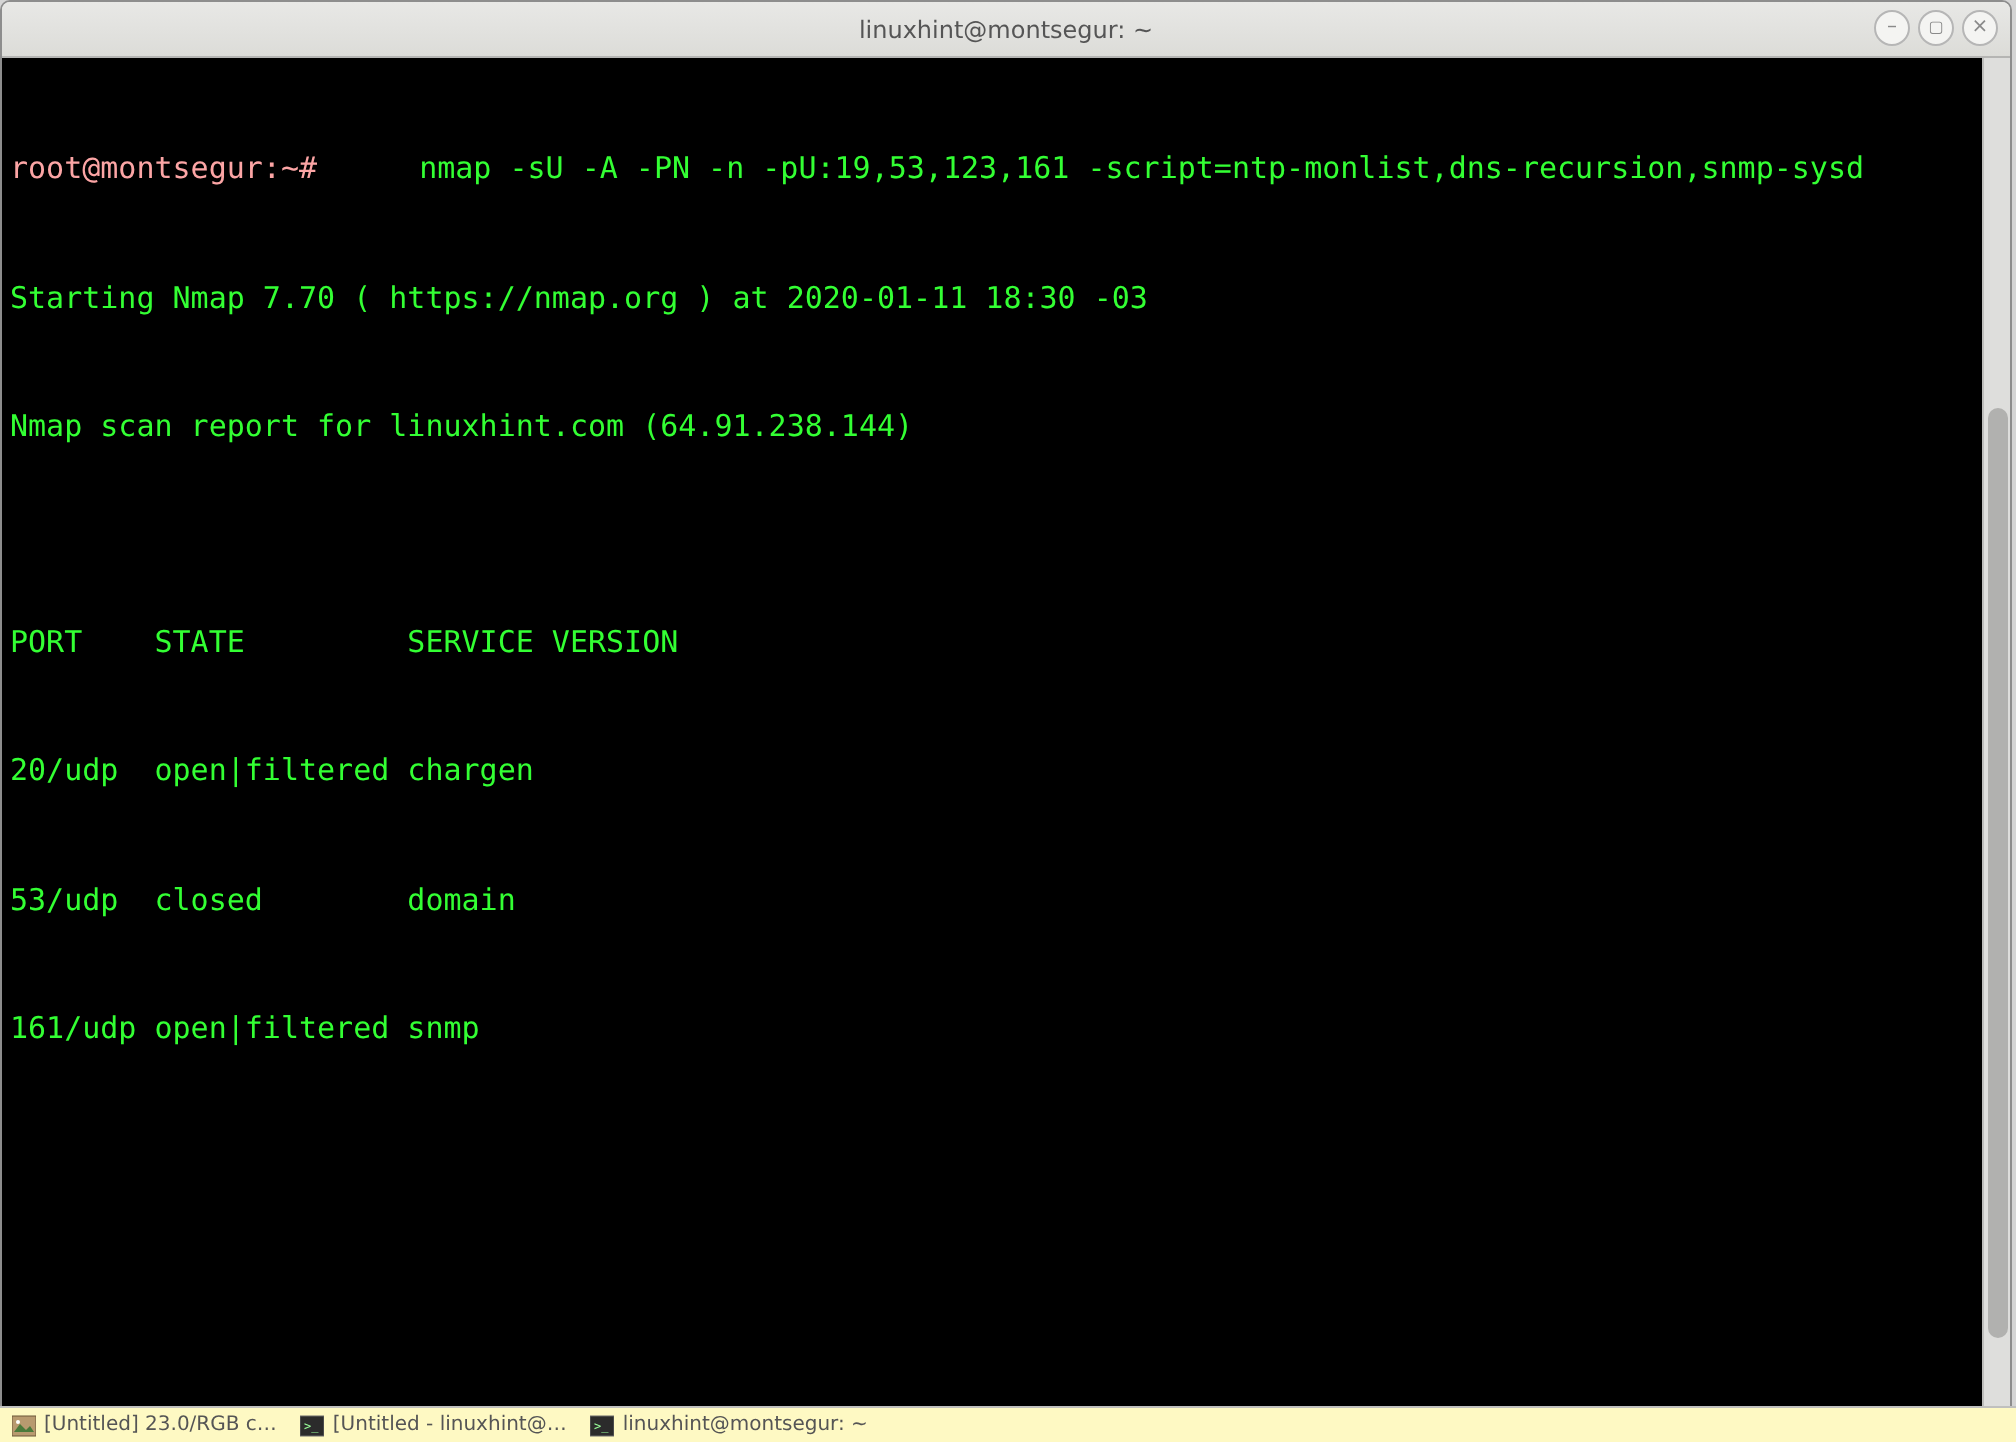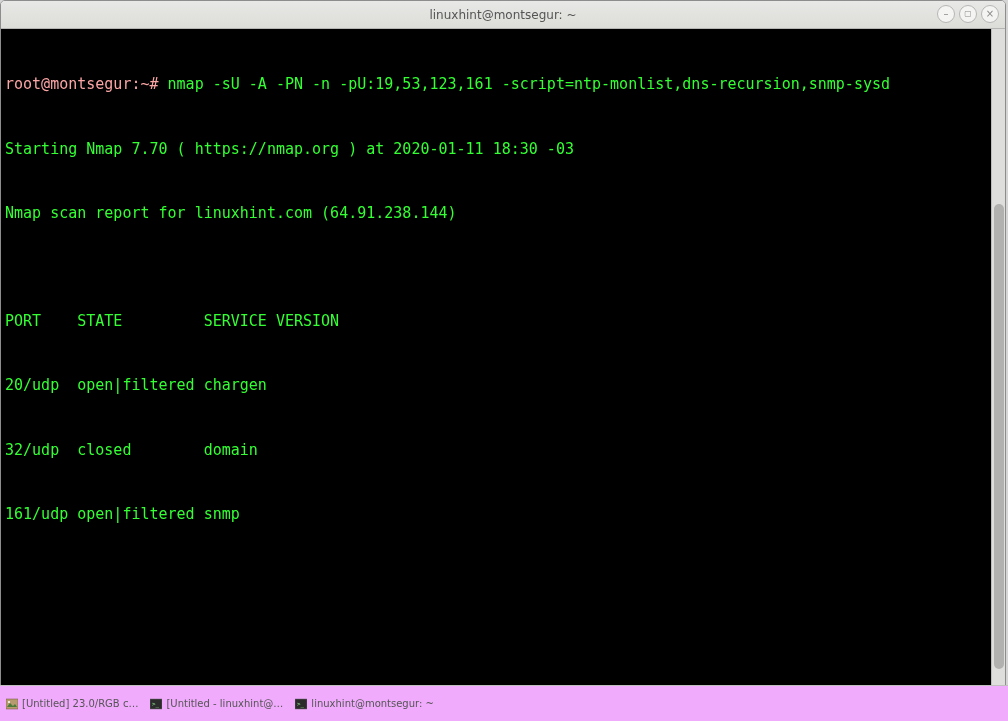--- a/index.html
+++ b/index.html
@@ -63,21 +63,21 @@
     color: #33ff33;
     font-family: "DejaVu Sans Mono", "Liberation Mono", Consolas, monospace;
     font-size: 15px;
     line-height: 21.5px;
     padding: 2px 4px 2px 4px;
     white-space: pre;
     overflow: hidden;
   }
   .term-line { display: block; white-space: pre; }
   .prompt-path { color: #fca5a5; }
-  .cmd { color: #33ff33; }
+  .cmd { color: #33ff33; margin-left: 42px; }
   .output { color: #33ff33; }
   .scrollbar {
     position: absolute;
     right: 0;
     top: 28px;
     bottom: 0;
     width: 14px;
     background: #dededc;
     border-left: 1px solid #bdbdbb;
   }
@@ -86,22 +86,22 @@
     left: 2px;
     width: 10px;
     background: #b1b1af;
     border-radius: 5px;
     top: 175px;
     height: 465px;
   }
   .taskbar {
     position: absolute;
     left: 0; right: 0; bottom: 0;
-    height: 36px;
-    background: #f0abfc;
+    height: 18px;
+    background: #fef9c3;
     border-top: 1px solid #c0c0be;
     display: flex;
     align-items: center;
     font-size: 10px;
     color: #555555;
     gap: 12px;
     padding-left: 6px;
   }
   .tb-item { display: flex; align-items: center; gap: 4px; }
   .tb-icon {
@@ -129,21 +129,21 @@
     </div>
   </div>
 
   <div class="terminal">
     <span class="term-line"><span class="prompt-path">root@montsegur:~# </span><span class="cmd">nmap -sU -A -PN -n -pU:19,53,123,161 -script=ntp-monlist,dns-recursion,snmp-sysd</span></span>
     <span class="term-line output">Starting Nmap 7.70 ( https://nmap.org ) at 2020-01-11 18:30 -03</span>
     <span class="term-line output">Nmap scan report for linuxhint.com (64.91.238.144)</span>
     <span class="term-line output"></span>
     <span class="term-line output">PORT    STATE         SERVICE VERSION</span>
     <span class="term-line output">20/udp  open|filtered chargen</span>
-    <span class="term-line output">32/udp  closed        domain</span>
+    <span class="term-line output">53/udp  closed        domain</span>
     <span class="term-line output">161/udp open|filtered snmp</span>
     
     
     <span class="term-line output"></span>
     
     
     
     
     
     

